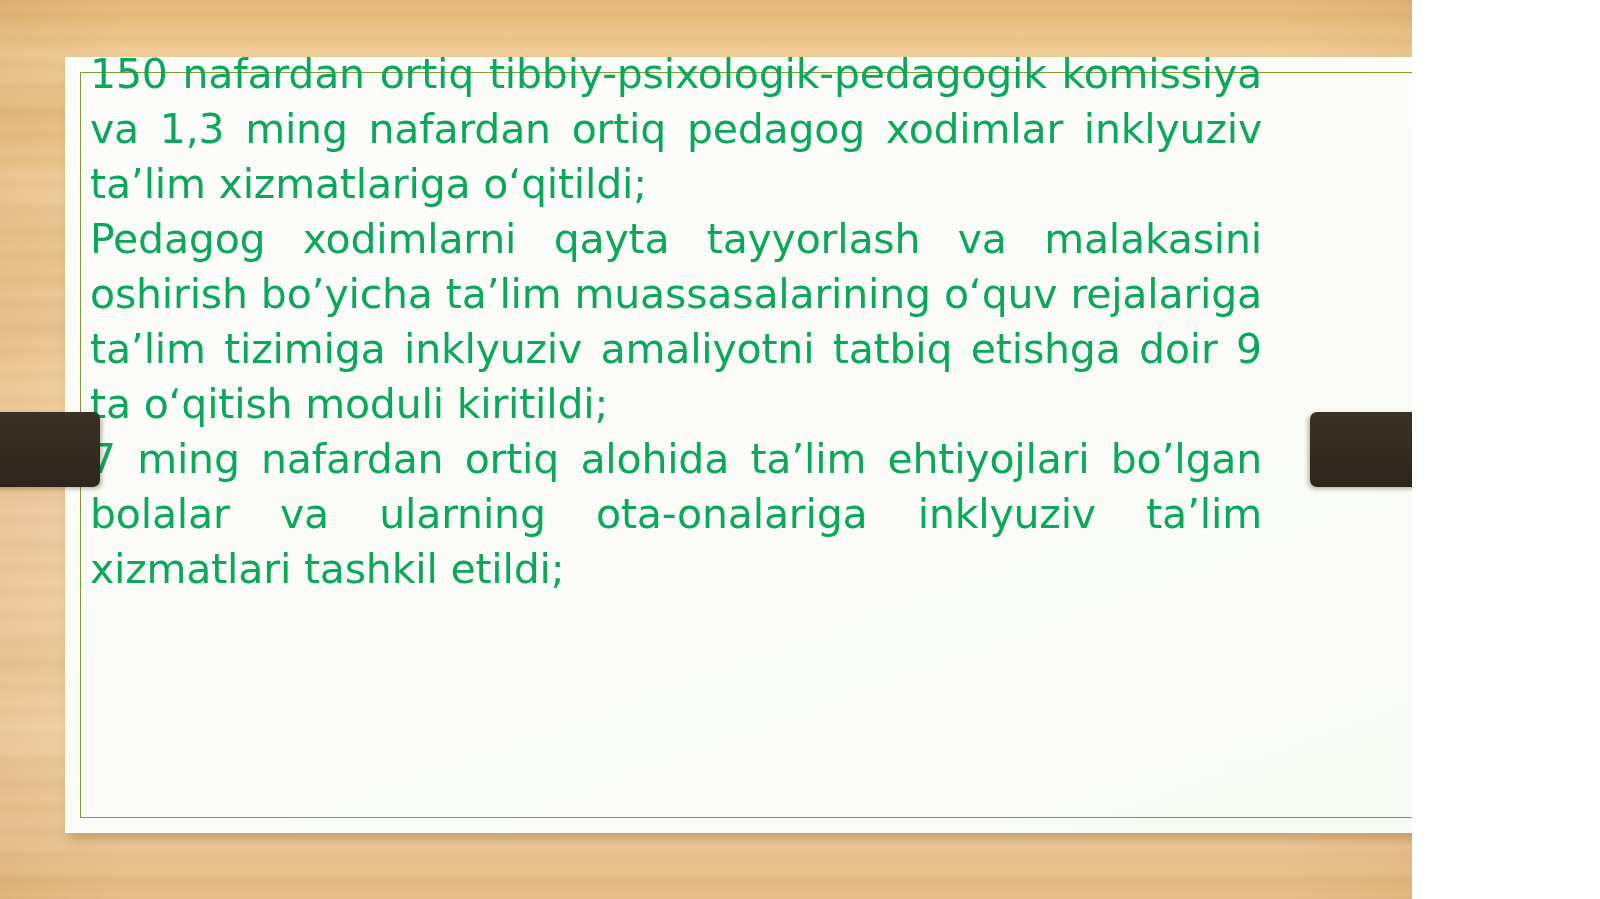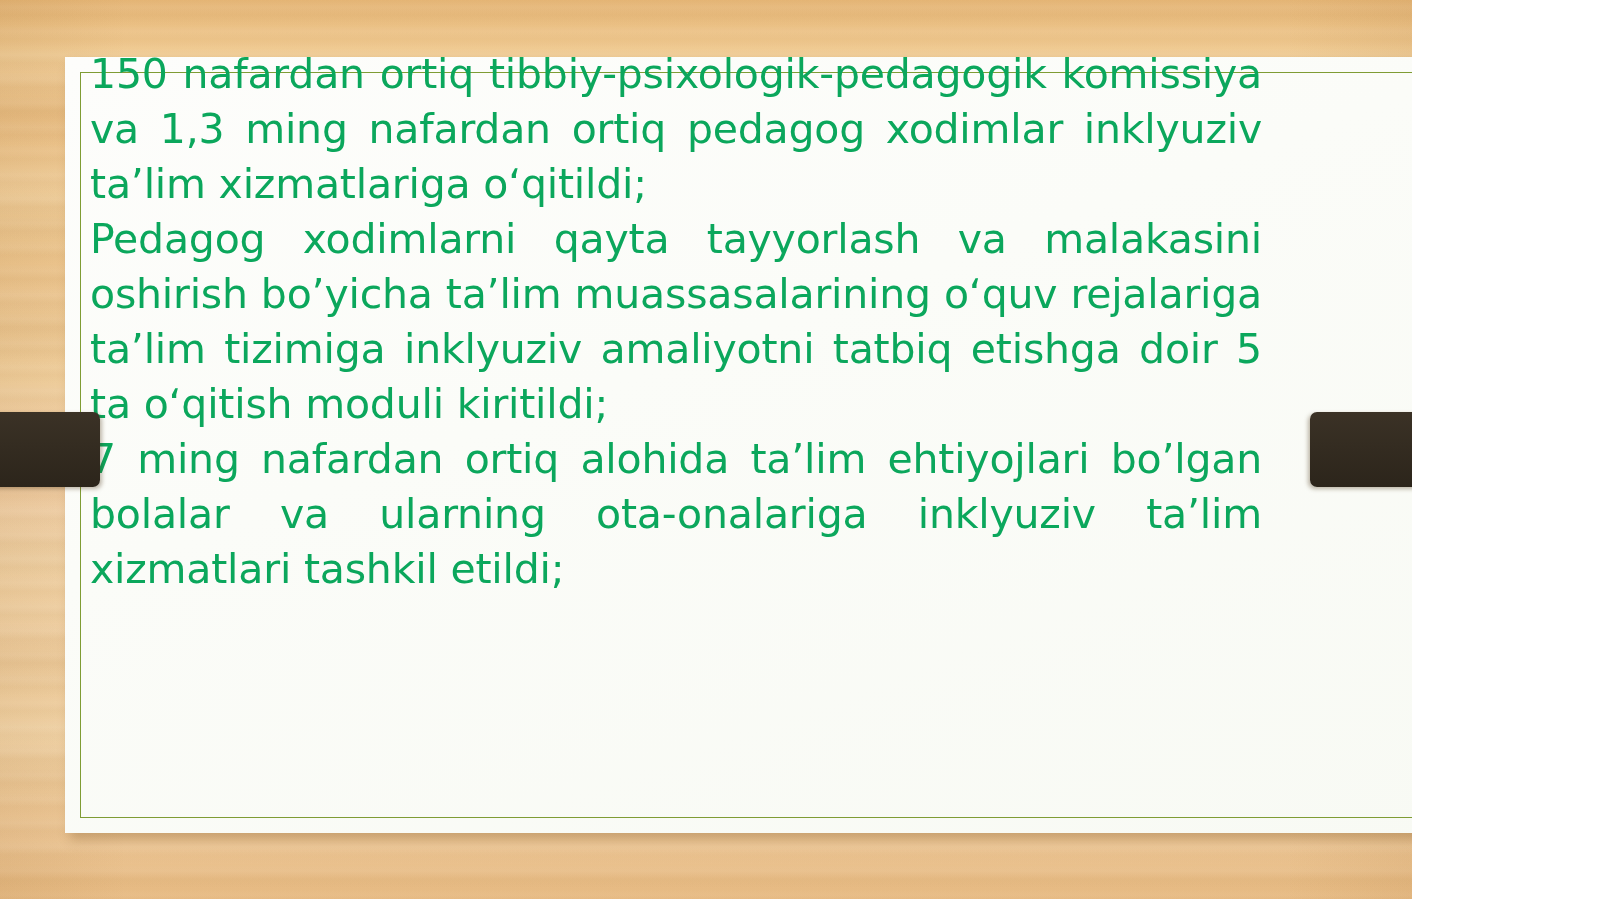--- a/index.html
+++ b/index.html
@@ -148,17 +148,17 @@
 
   <div class="ribbon ribbon-left"></div>
   <div class="ribbon ribbon-right"></div>
 
   <div class="card">
     <div class="card-inner-border"></div>
   </div>
 
   <div class="body-text">
     <p class="para justify-last-left">150 nafardan ortiq tibbiy-psixologik-pedagogik komissiya va 1,3 ming nafardan ortiq pedagog xodimlar inklyuziv ta’lim xizmatlariga oʻqitildi;</p>
-    <p class="para justify-last-left">Pedagog xodimlarni qayta tayyorlash va malakasini oshirish bo’yicha ta’lim muassasalarining oʻquv rejalariga ta’lim tizimiga inklyuziv amaliyotni tatbiq etishga doir 5 ta oʻqitish moduli kiritildi;</p>
+    <p class="para justify-last-left">Pedagog xodimlarni qayta tayyorlash va malakasini oshirish bo’yicha ta’lim muassasalarining oʻquv rejalariga ta’lim tizimiga inklyuziv amaliyotni tatbiq etishga doir 9 ta oʻqitish moduli kiritildi;</p>
     <p class="para justify-last-left">7 ming nafardan ortiq alohida ta’lim ehtiyojlari bo’lgan bolalar va ularning ota-onalariga inklyuziv ta’lim xizmatlari tashkil etildi;</p>
   </div>
 
 </div>
 
 </body></html>

